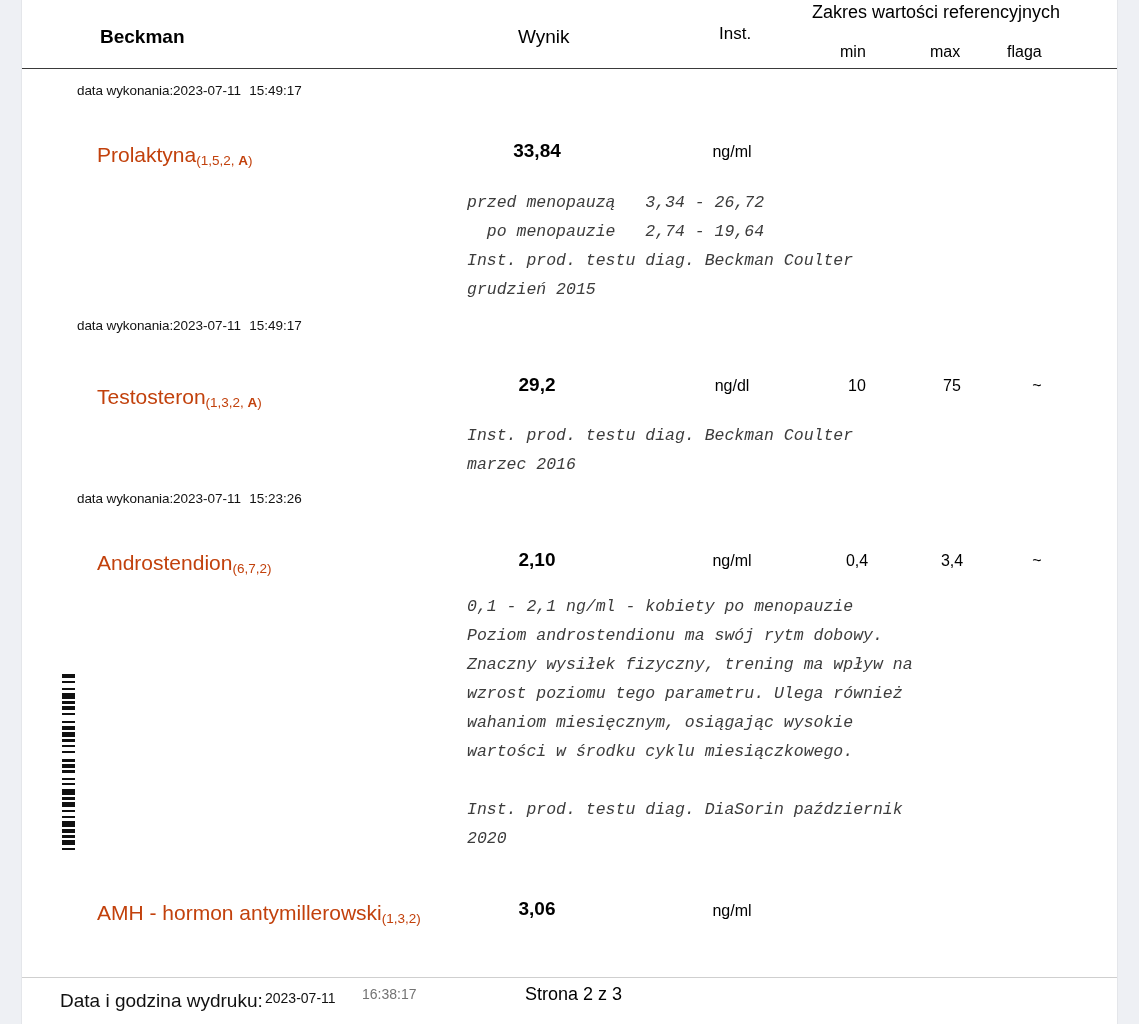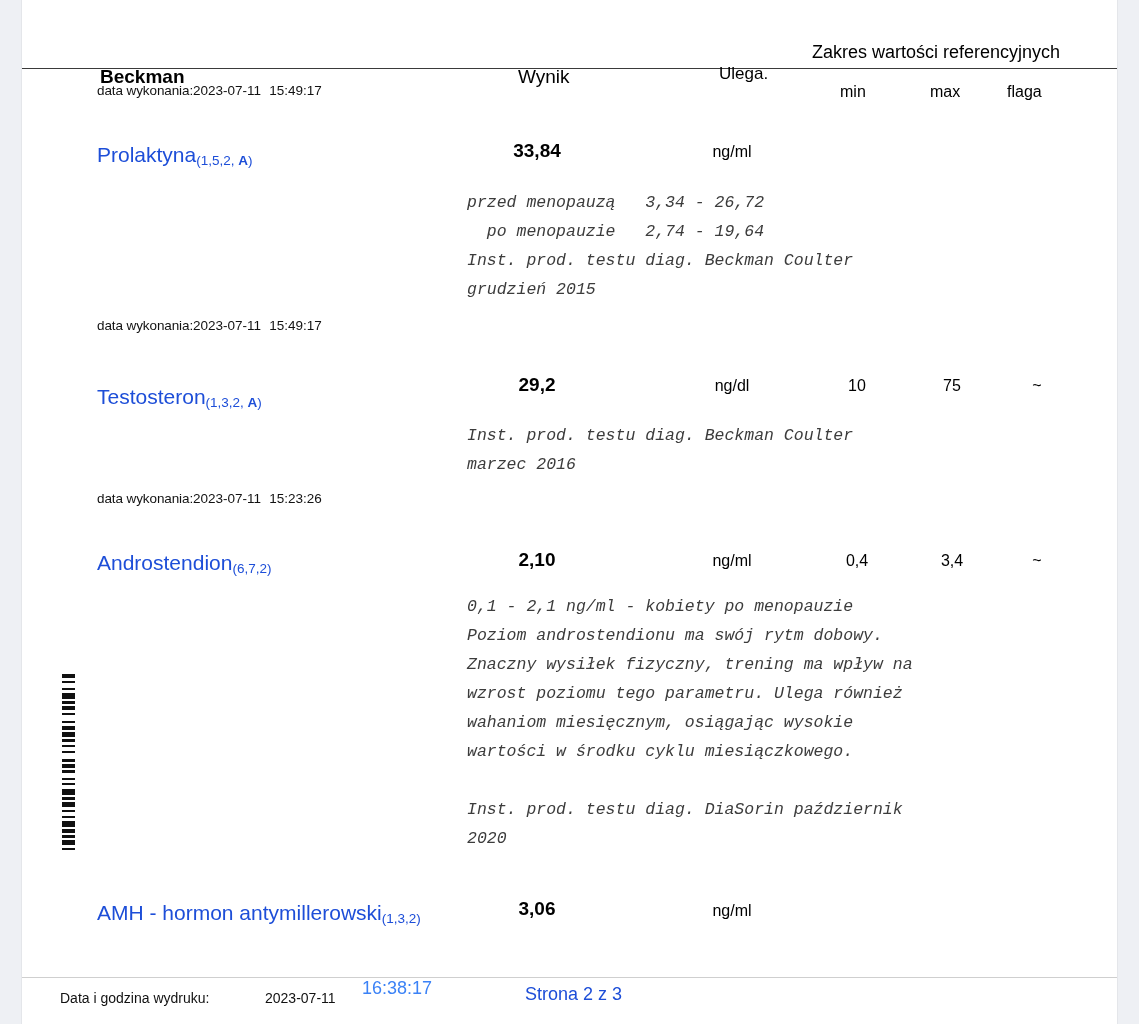--- a/index.html
+++ b/index.html
@@ -30,21 +30,20 @@
   
   .thead {
     position: relative;
     height: 68px;
     border-bottom: 1.5px solid #3a3a3a;
   }
   .th {
     position: absolute;
     color: #000;
     white-space: nowrap;
-    margin-top: 40px;
   }
   .th-badanie {
     left: 78px;
     top: 26px;
     font-size: 19px;
     font-weight: bold;
   }
   .th-wynik {
     left: 496px;
     top: 26px;
@@ -64,38 +63,38 @@
   .th-max { left: 908px; top: 43px; font-size: 16px; }
   .th-flaga { left: 985px; top: 43px; font-size: 16px; }
 
   
   .tbody {
     position: relative;
   }
   .exec-date {
     font-size: 13.5px;
     color: #111;
-    padding-left: 75px;
+    padding-left: 55px;
     white-space: nowrap;
   }
   .exec-date .lbl { letter-spacing: -0.1px; }
   .exec-date .time { padding-left: 8px; }
 
   .result-block {
     position: relative;
   }
   .result-row {
     position: relative;
     height: 0;
   }
   .test-name {
     position: absolute;
     left: 75px;
     font-size: 21px;
-    color: #1d4ed8;
+    color: #c2410c;
     white-space: nowrap;
   }
   .test-name .sub {
     font-size: 13.5px;
     vertical-align: baseline;
     position: relative;
     top: 3px;
   }
   .test-name .sub b { font-weight: bold; }
 
@@ -172,56 +171,56 @@
     right: 0;
     bottom: 0;
     height: 46px;
     border-top: 1px solid #cfcfcf;
     background: #fff;
   }
   .footer .print-label {
     position: absolute;
     left: 38px;
     top: 12px;
-    font-size: 14px;
+    font-size: 19px;
     color: #111;
     white-space: nowrap;
   }
   .footer .print-date {
     position: absolute;
     left: 243px;
     top: 12px;
     font-size: 14px;
     color: #111;
   }
   .footer .print-time {
     position: absolute;
     left: 340px;
-    top: 0;
-    font-size: 18px;
-    color: #3b82f6;
+    top: 8px;
+    font-size: 14px;
+    color: #737373;
   }
   .footer .pageno {
     position: absolute;
     left: 503px;
     top: 6px;
     font-size: 18px;
-    color: #1d4ed8;
+    color: #000000;
   }
 </style>
 </head>
 <body>
 
 <div class="page">
   <div class="sheet">
 
     <div class="thead">
       <div class="th th-badanie">Beckman</div>
       <div class="th th-wynik">Wynik</div>
-      <div class="th th-jedn">Ulega.</div>
+      <div class="th th-jedn">Inst.</div>
       <div class="th th-zakres">Zakres wartości referencyjnych</div>
       <div class="th th-min">min</div>
       <div class="th th-max">max</div>
       <div class="th th-flaga">flaga</div>
     </div>
 
     <div class="tbody">
 
       <div class="barcode">
           <i style="height:4px;"></i>

